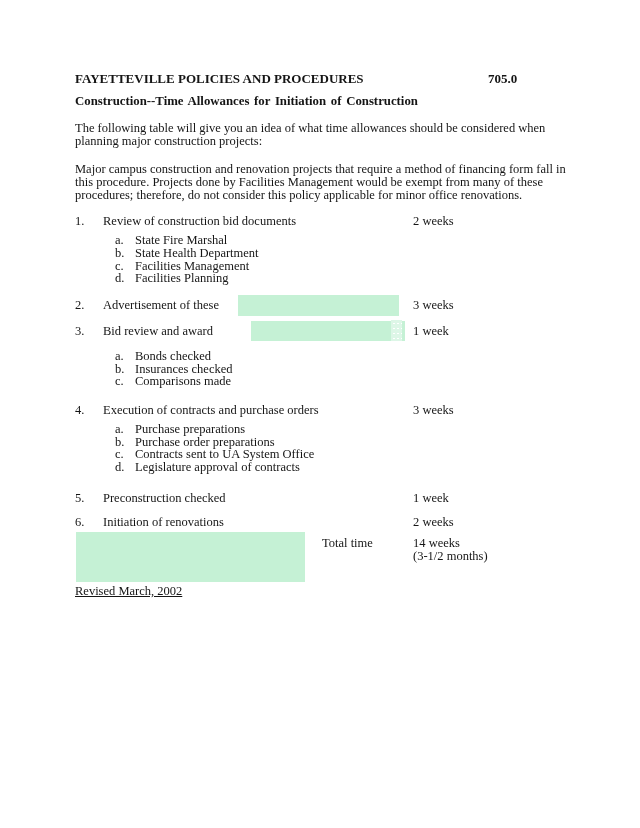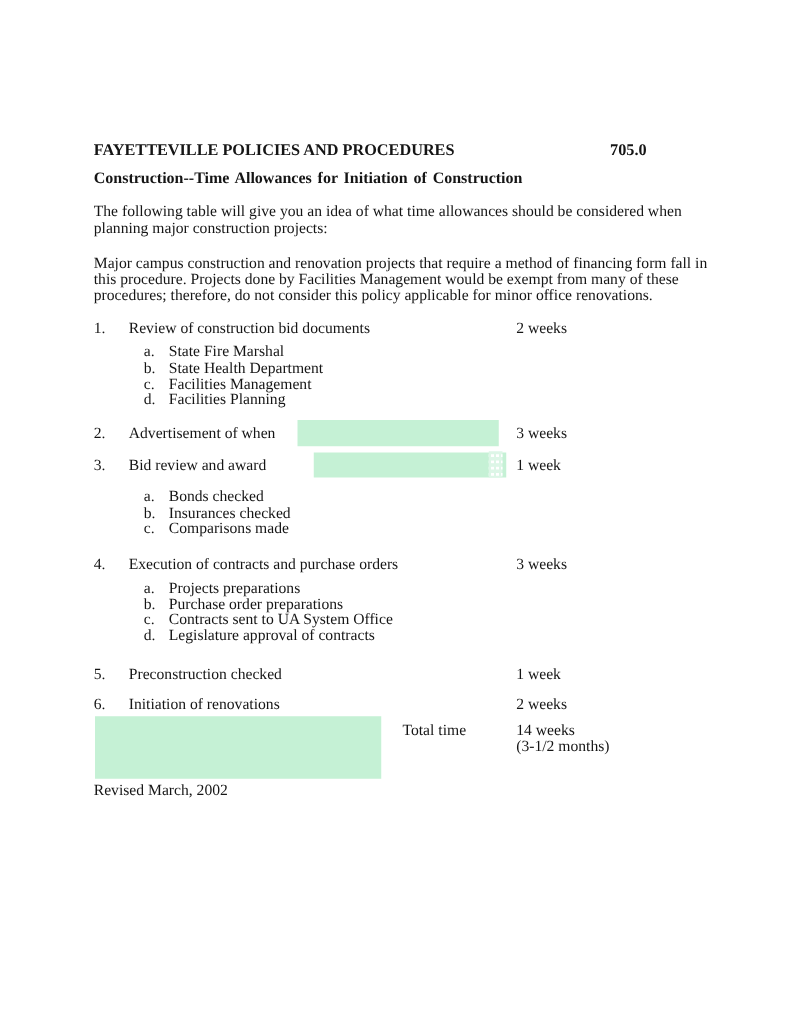--- a/index.html
+++ b/index.html
@@ -14,21 +14,20 @@
     font-size: 12.5px;
     line-height: 13.2px;
     color: #151515;
     overflow: hidden;
   }
   .content {
     position: absolute;
     left: 75px;
     top: 72px;
     width: 492px;
-    margin-top: 41px;
   }
   .doc-header {
     position: relative;
     font-weight: bold;
     font-size: 13px;
     height: 13px;
     white-space: nowrap;
   }
   .doc-number { position: absolute; left: 413px; top: 0; }
   .doc-heading {
@@ -87,21 +86,21 @@
     position: absolute;
     left: 1px;
     top: 0;
     width: 229px;
     height: 50px;
     background: var(--hl);
   }
   .total-label { position: absolute; left: 247px; top: 5px; white-space: nowrap; text-align: right; }
   .total-duration { position: absolute; left: 338px; top: 5px; white-space: nowrap; }
   .doc-footer { margin-top: 3px; }
-  .footer-line { height: 13.2px; white-space: nowrap; }
+  .footer-line { height: 13.2px; white-space: nowrap; text-decoration: underline; }
 </style>
 </head>
 <body>
 
 <div class="page">
   <div class="content">
 
     <div class="doc-header">
       <span>FAYETTEVILLE POLICIES AND PROCEDURES</span>
       <span class="doc-number">705.0</span>
@@ -133,21 +132,21 @@
         <span>Facilities Management</span>
       </div>
       <div class="subitem">
         <span>d.</span>
         <span>Facilities Planning</span>
       </div>
     </div>
 
     <div class="item-row hl-row mt-item2">
       <div class="item-num">2.</div>
-      <div class="item-label">Advertisement of when</div>
+      <div class="item-label">Advertisement of these</div>
       <div class="hl-zone">
         <div class="hl-box hl-box-2"></div>
       </div>
       <div class="item-duration">3 weeks</div>
     </div>
 
     <div class="item-row hl-row mt-item3">
       <div class="item-num">3.</div>
       <div class="item-label">Bid review and award</div>
       <div class="hl-zone">
@@ -174,21 +173,21 @@
 
     <div class="item-row mt-item4">
       <div class="item-num">4.</div>
       <div class="item-label">Execution of contracts and purchase orders</div>
       <div class="hl-zone"></div>
       <div class="item-duration">3 weeks</div>
     </div>
     <div class="sublist">
       <div class="subitem">
         <span>a.</span>
-        <span>Projects preparations</span>
+        <span>Purchase preparations</span>
       </div>
       <div class="subitem">
         <span>b.</span>
         <span>Purchase order preparations</span>
       </div>
       <div class="subitem">
         <span>c.</span>
         <span>Contracts sent to UA System Office</span>
       </div>
       <div class="subitem">

